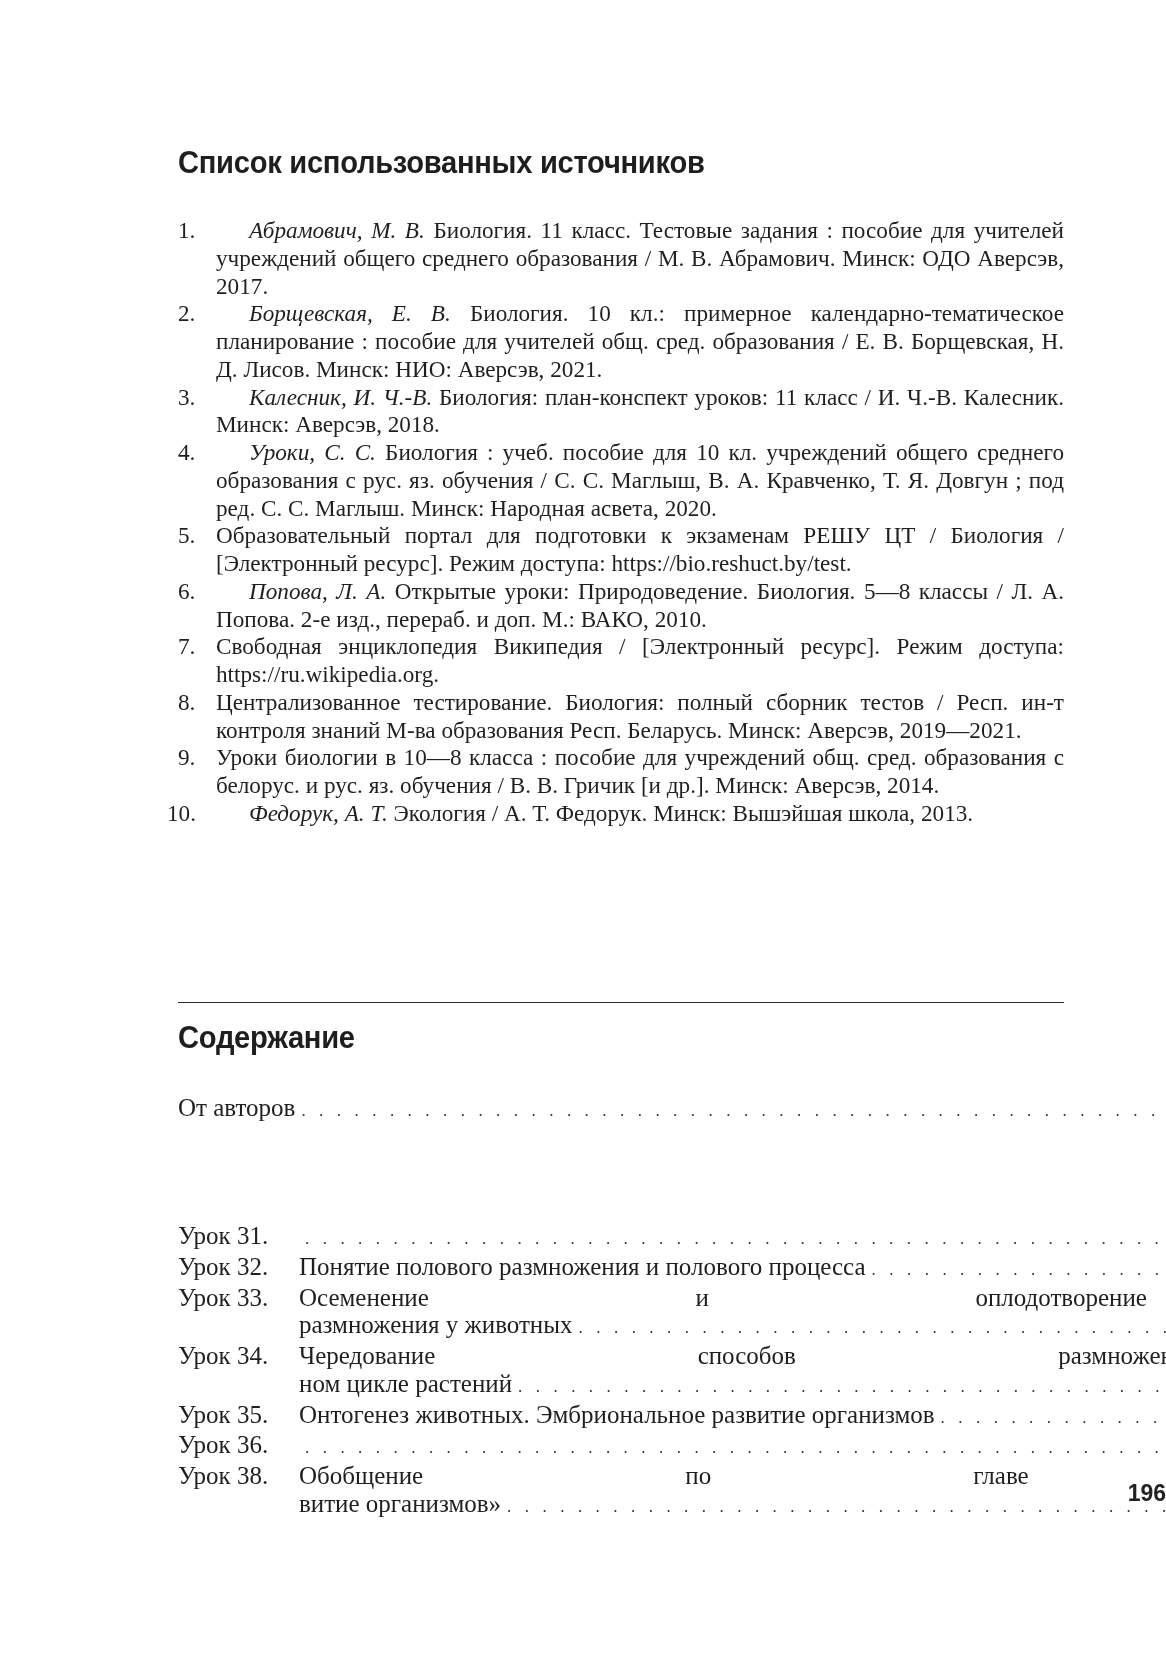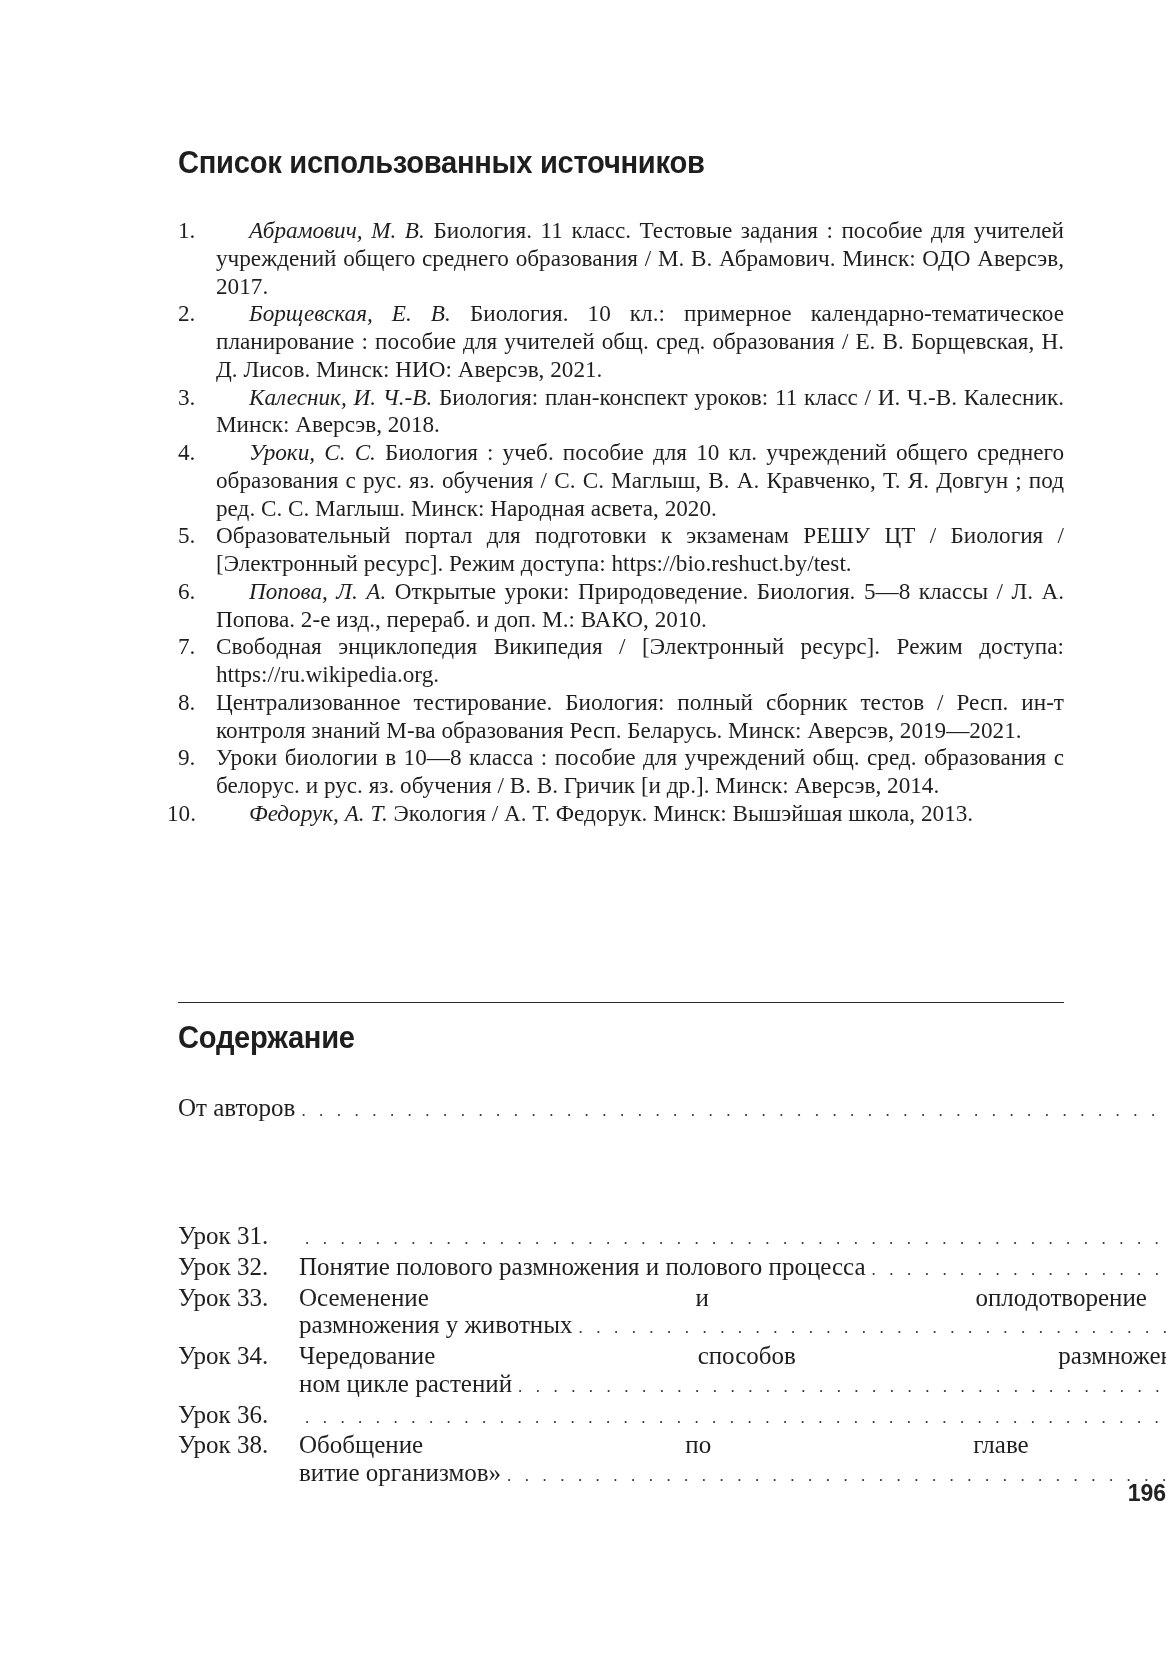--- a/index.html
+++ b/index.html
@@ -95,20 +95,29 @@
         <span class="toc-label">Урок 34.</span>
         <div class="toc-body">
           <div class="toc-text-lines" style="text-align-last: justify; margin-right: -52px;">Чередование способов размножения и поколений в жизнен-</div>
           <div class="toc-last">
             <span class="toc-last-text">ном цикле растений</span>
             <span class="leader"></span>
           </div>
         </div>
       </div>
       <div class="toc-row">
+        <span class="toc-label">Урок 35.</span>
+        <div class="toc-body">
+          <div class="toc-last">
+            <span class="toc-last-text">Онтогенез животных. Эмбриональное развитие организмов</span>
+            <span class="leader"></span>
+          </div>
+        </div>
+      </div>
+      <div class="toc-row">
         <span class="toc-label">Урок 36.</span>
         <div class="toc-body">
           <div class="toc-last">
             <span class="leader"></span>
           </div>
         </div>
       </div>
       <div class="toc-row">
         <span class="toc-label">Урок 38.</span>
         <div class="toc-body">

